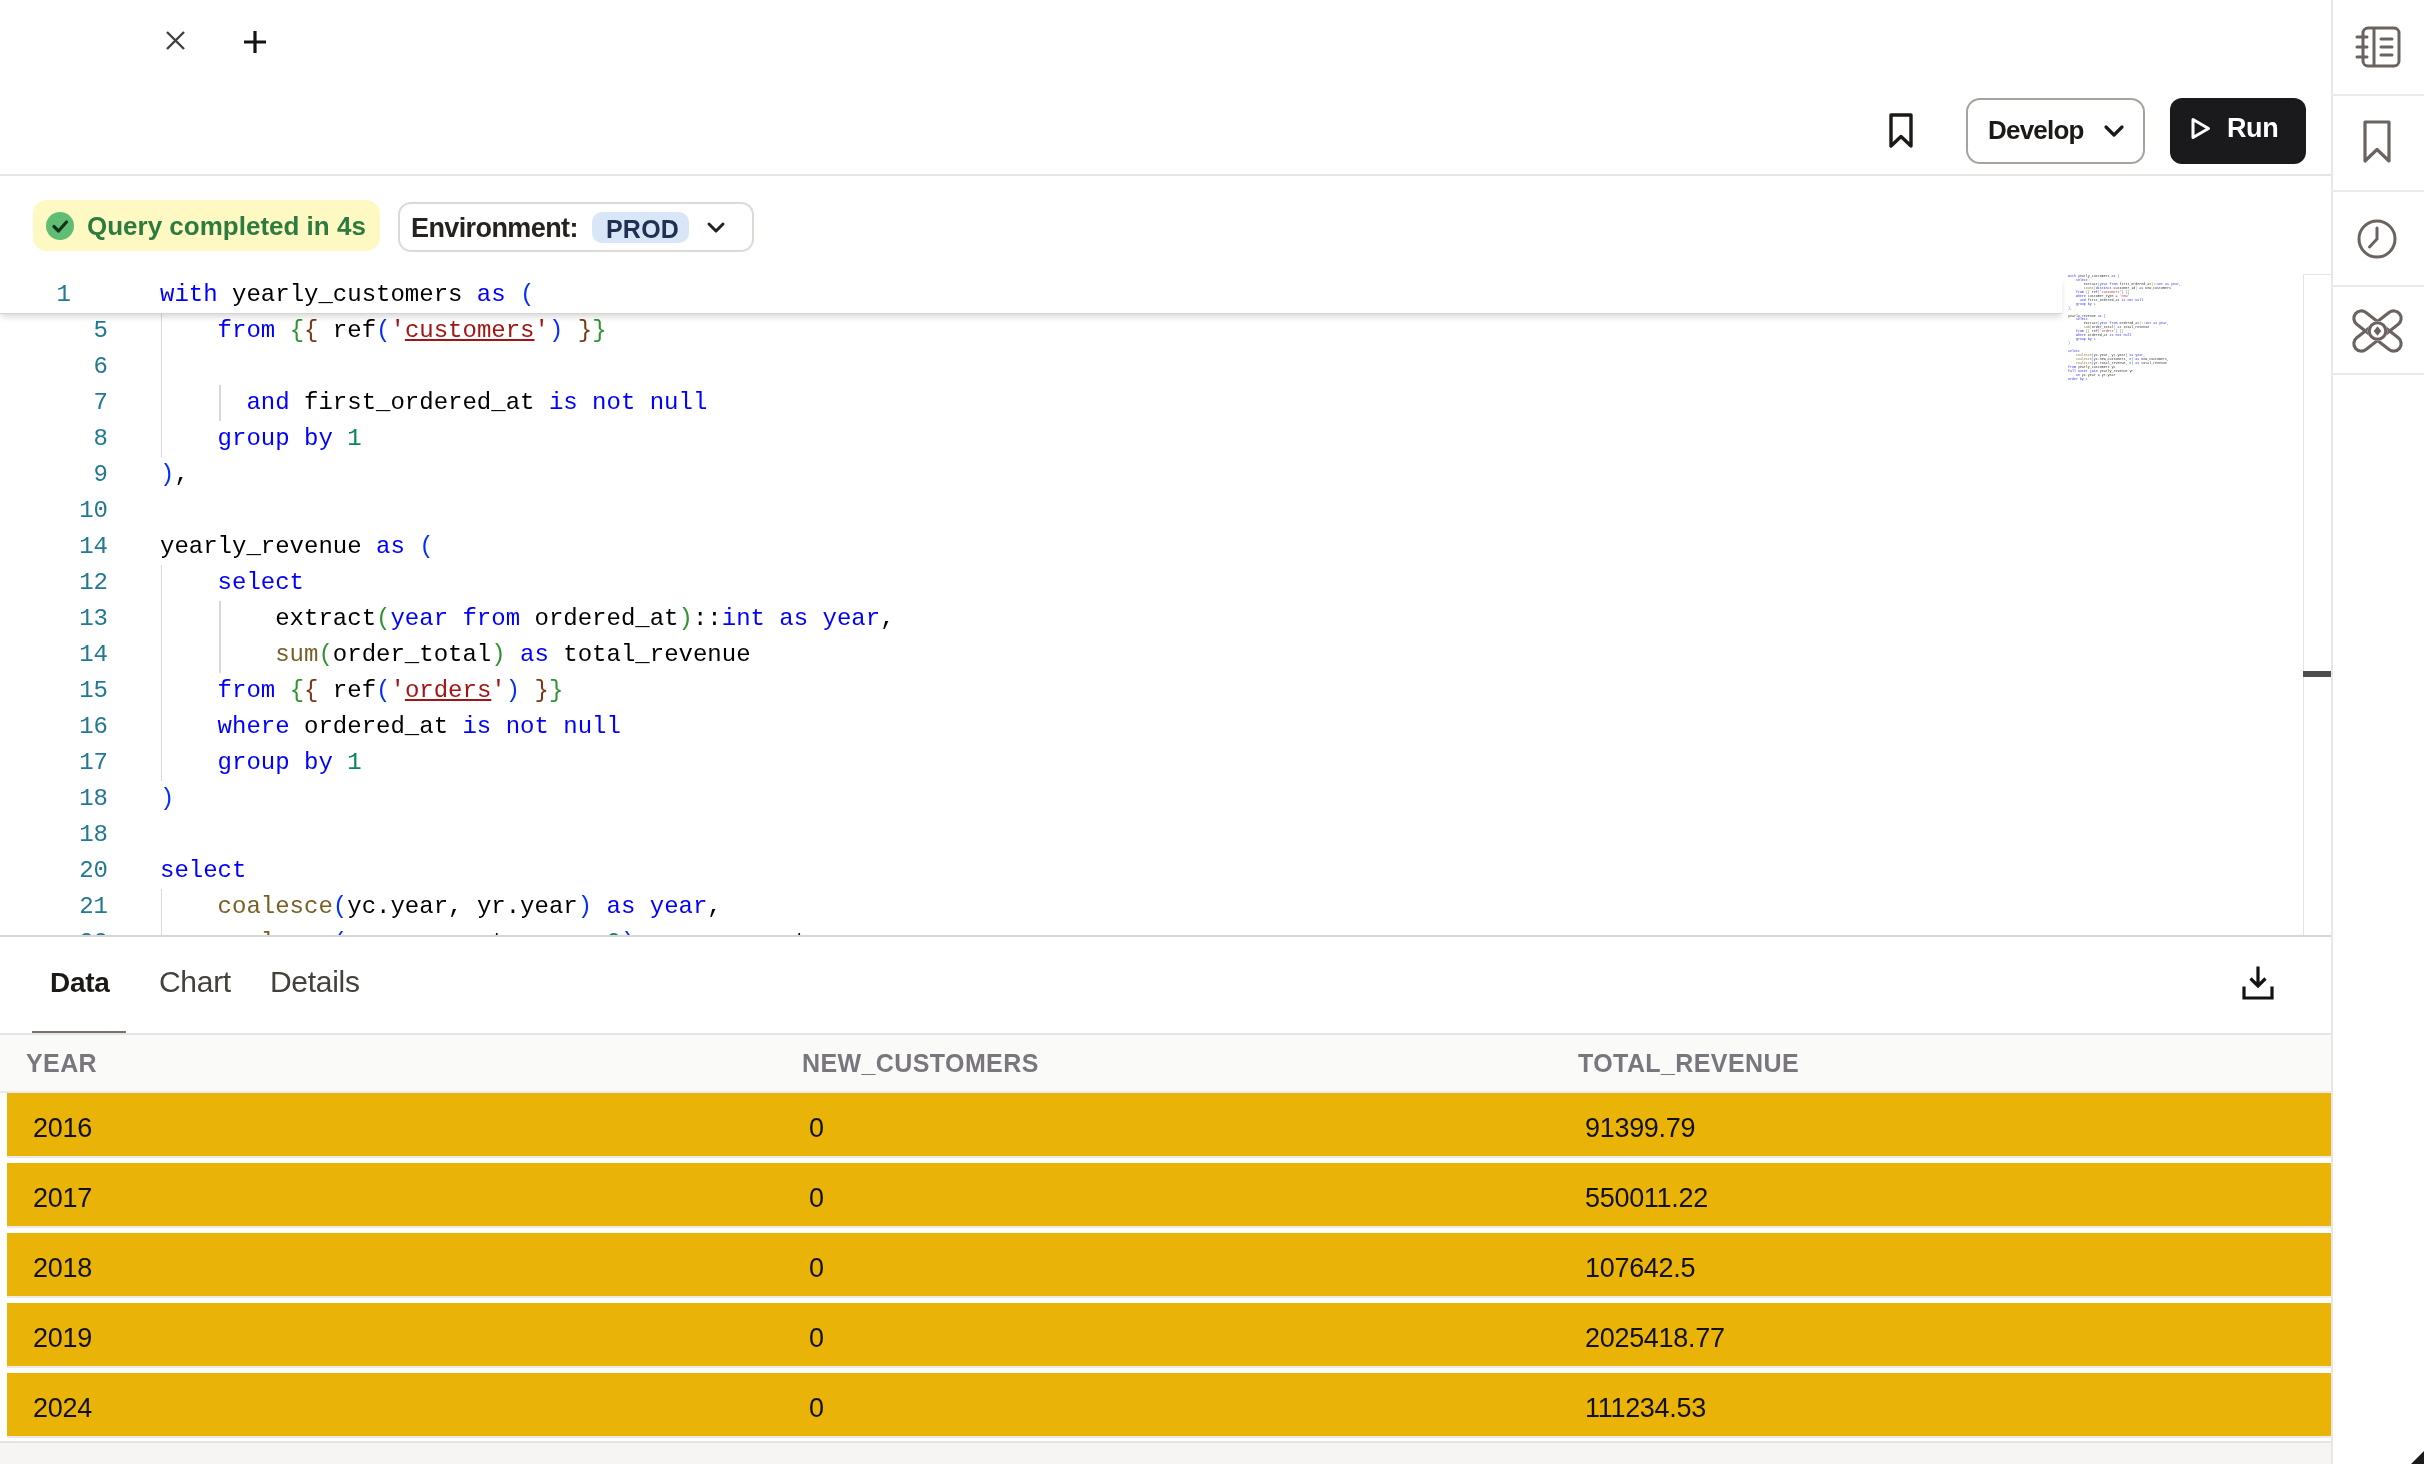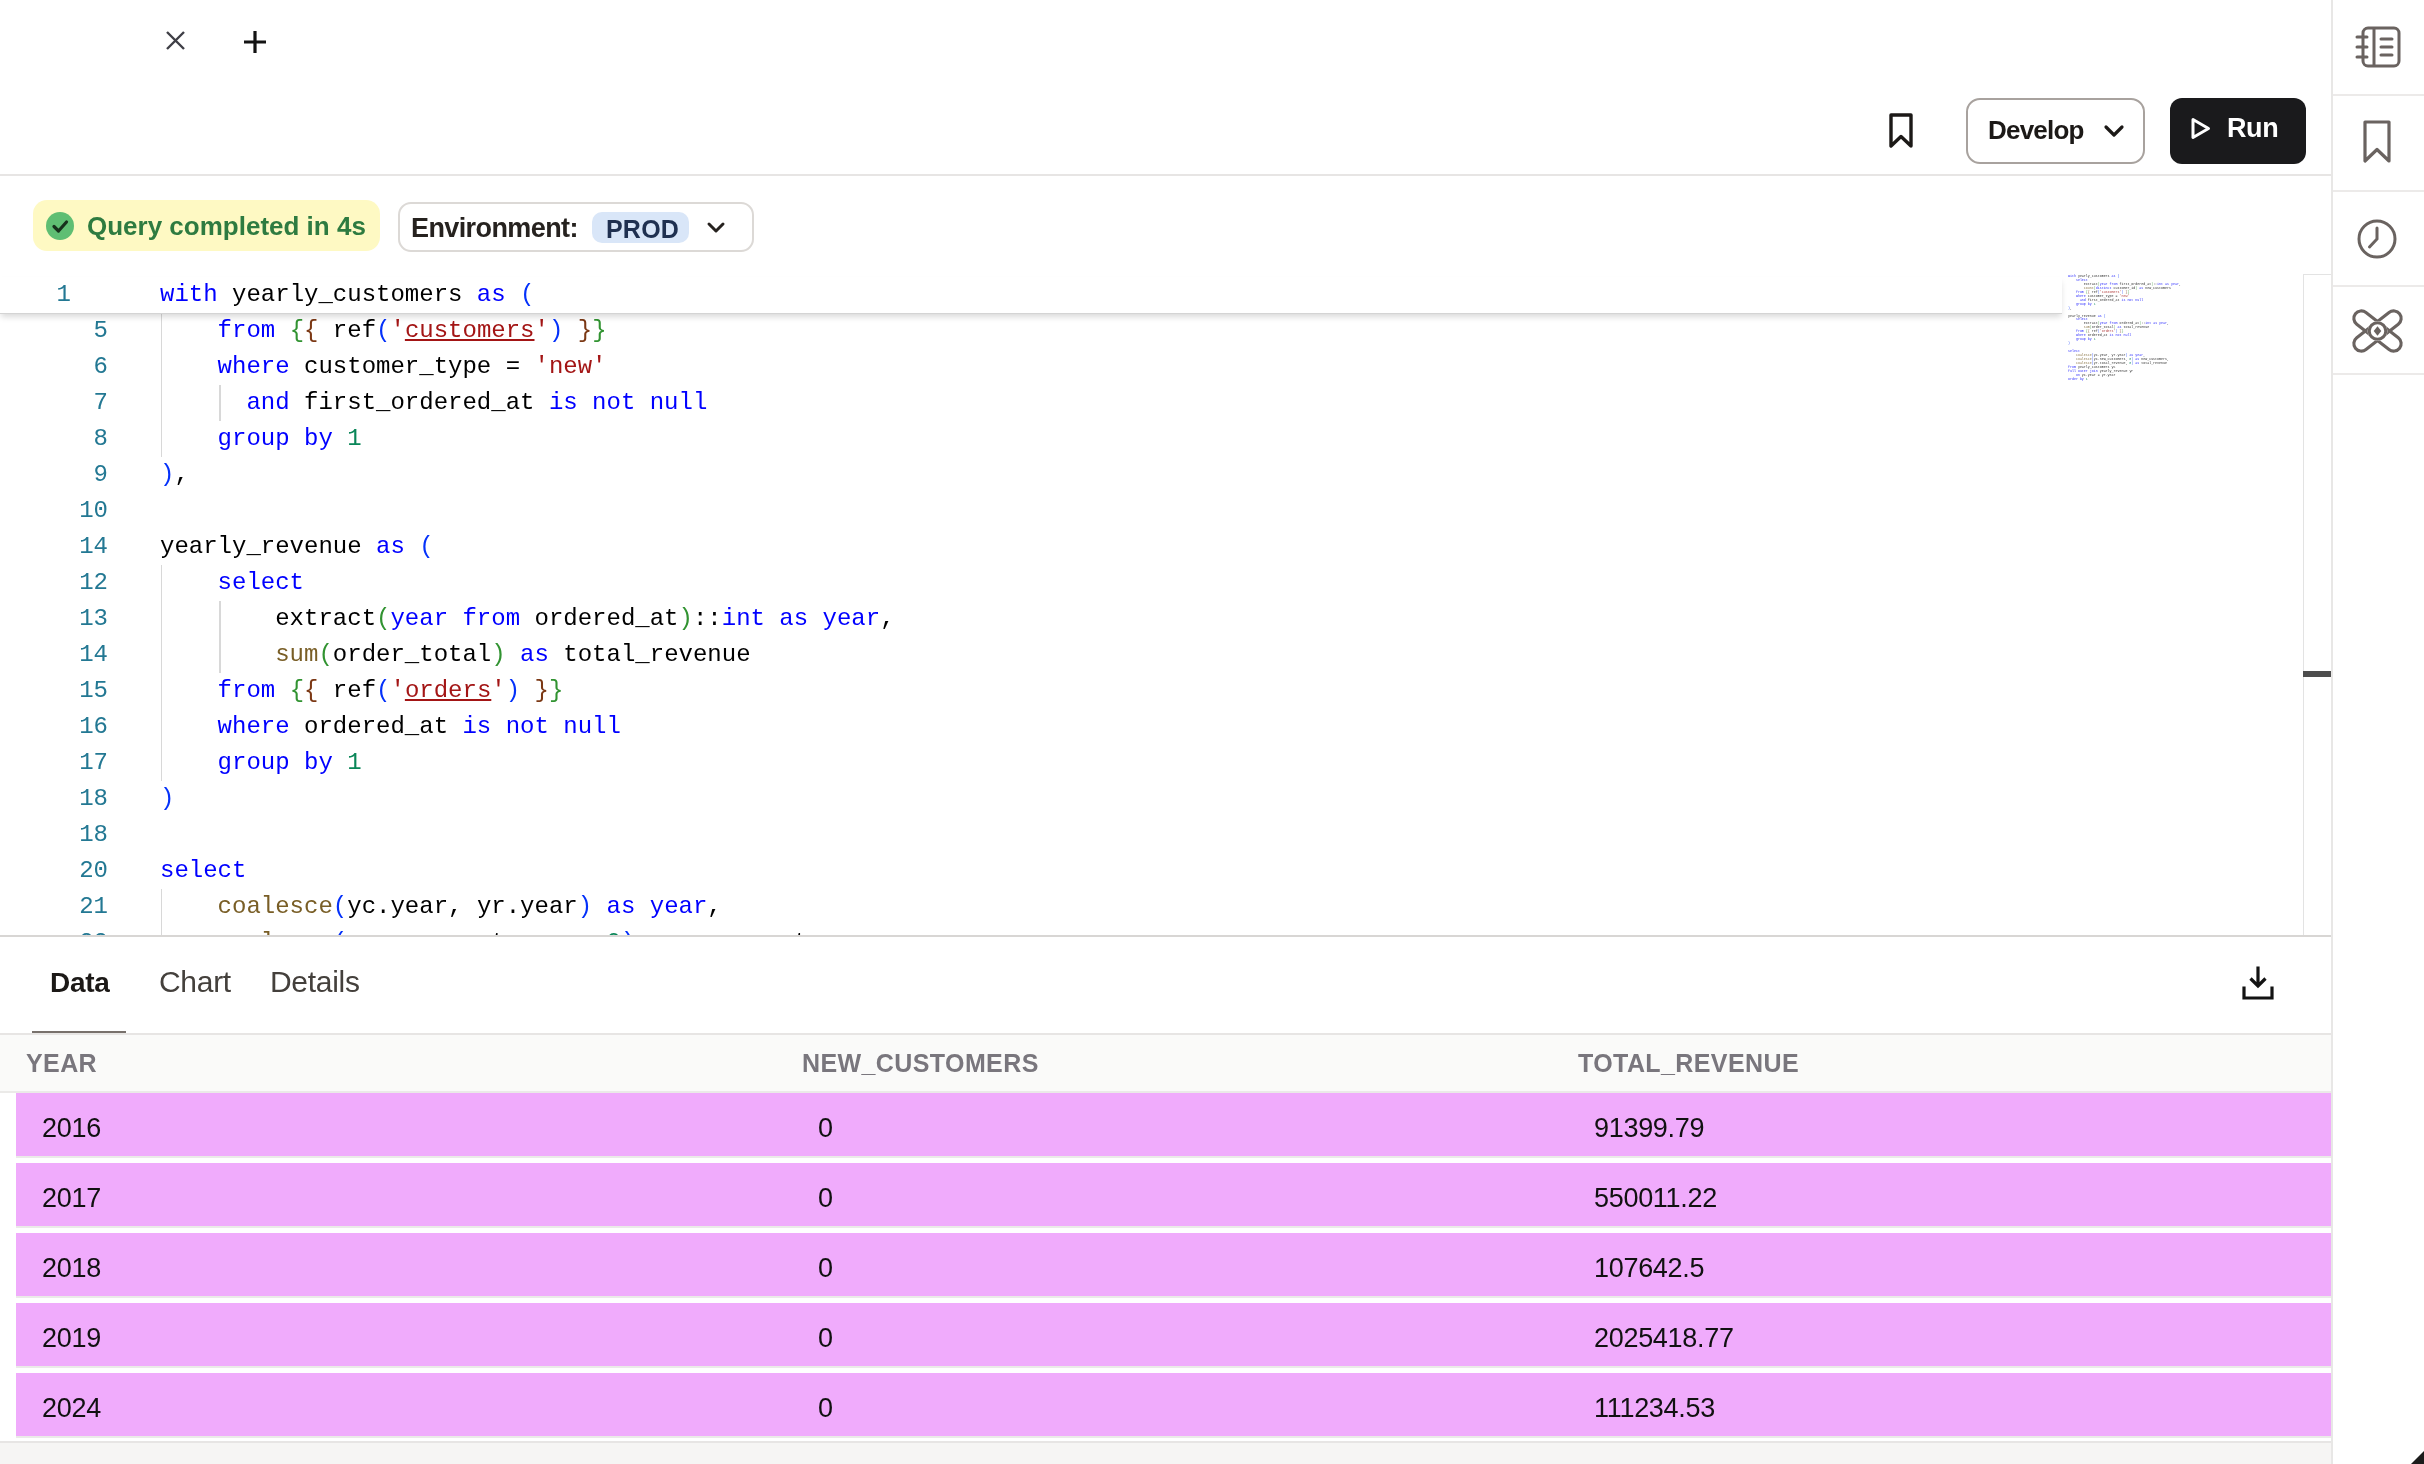--- a/index.html
+++ b/index.html
@@ -34,21 +34,21 @@
 #panel{position:absolute;left:0;top:935px;width:2424px;height:506px;border-top:2px solid #d8d6d4;background:#fff}
 .tab{position:absolute;top:28px;font-size:30px;color:#44403c;letter-spacing:-.3px}
 #tabData{left:50px;color:#1c1917;font-weight:700;font-size:28px;top:30px}
 #tabChart{left:159px}
 #tabDetails{left:270px}
 #tabline{position:absolute;left:0px;top:96px;width:2331px;height:2px;background:#e7e5e4}
 #tabul{position:absolute;left:32px;top:94px;width:94px;height:5px;background:#78716c}
 #thead{position:absolute;left:0;top:98px;width:2331px;height:58px;background:#fafaf9;border-bottom:2px solid #ebeae8}
 #thead span,.trow span{position:absolute;white-space:nowrap}
 #thead span{top:14px;font-size:25px;font-weight:700;color:#79767d;letter-spacing:.4px}
-.trow{position:absolute;left:16px;width:2331px;height:65px;background:#f0abfc;border-bottom:2px solid #ebeae8}
+.trow{position:absolute;left:7px;width:2331px;height:65px;background:#eab308;border-bottom:2px solid #ebeae8}
 .trow span{top:20px;font-size:27px;color:#111;letter-spacing:-.3px}
 .c1{left:26px} .c2{left:802px} .c3{left:1578px}
 #hscroll{position:absolute;left:0;top:1441px;width:2331px;height:23px;background:#f6f5f4;border-top:2px solid #e7e5e4}
 
 #sidebar{position:absolute;left:2331px;top:0;width:93px;height:1464px;background:#fff;border-left:2px solid #e8e7e6}
 .sbsep{position:absolute;left:2333px;width:91px;height:1.5px;background:#eceae9}
 
 #corner{position:absolute;left:2411px;top:1451px;width:13px;height:13px;background:#1b1b1b;clip-path:polygon(100% 0,100% 100%,0 100%)}
 svg{position:absolute;overflow:visible}
 </style></head>
@@ -66,21 +66,20 @@
     </div>
 <div id="envbox">
       <span class="lab">Environment:</span>
       <div id="prod">
         <span>PROD</span>
       </div>
     </div>
 <div id="editor">
 <div class="cl" style="top:52.7px"><span style="color:#000000;">&nbsp;&nbsp;&nbsp;&nbsp;</span><span style="color:#0000ff;">from&nbsp;</span><span style="color:#319331;">{</span><span style="color:#7b3814;">{</span><span style="color:#000000;">&nbsp;</span><span style="color:#000000;">ref</span><span style="color:#0431fa;">(</span><span style="color:#a31515;">'</span><span style="color:#a31515;text-decoration:underline;">customers</span><span style="color:#a31515;">'</span><span style="color:#0431fa;">)</span><span style="color:#000000;">&nbsp;</span><span style="color:#7b3814;">}</span><span style="color:#319331;">}</span></div>
       <div class="gn" style="top:52.7px">5</div>
-      <div class="cl" style="top:88.7px"><span style="color:#000000;">&nbsp;&nbsp;&nbsp;&nbsp;</span><span style="color:#0000ff;">where&nbsp;</span><span style="color:#000000;">customer_type&nbsp;</span><span style="color:#000000;">=&nbsp;</span><span style="color:#a31515;">'new'</span></div>
       <div class="gn" style="top:88.7px">6</div>
       <div class="cl" style="top:124.7px"><span style="color:#000000;">&nbsp;&nbsp;&nbsp;&nbsp;&nbsp;&nbsp;</span><span style="color:#0000ff;">and&nbsp;</span><span style="color:#000000;">first_ordered_at&nbsp;</span><span style="color:#0000ff;">is&nbsp;</span><span style="color:#0000ff;">not&nbsp;</span><span style="color:#0000ff;">null</span></div>
       <div class="gn" style="top:124.7px">7</div>
       <div class="cl" style="top:160.7px"><span style="color:#000000;">&nbsp;&nbsp;&nbsp;&nbsp;</span><span style="color:#0000ff;">group&nbsp;</span><span style="color:#0000ff;">by&nbsp;</span><span style="color:#098658;">1</span></div>
       <div class="gn" style="top:160.7px">8</div>
       <div class="cl" style="top:196.7px"><span style="color:#0431fa;">)</span><span style="color:#000000;">,</span></div>
       <div class="gn" style="top:196.7px">9</div>
       <div class="cl" style="top:232.7px"></div>
       <div class="gn" style="top:232.7px">10</div>
       <div class="cl" style="top:268.7px"><span style="color:#000000;">yearly_revenue&nbsp;</span><span style="color:#0000ff;">as&nbsp;</span><span style="color:#0431fa;">(</span></div>

